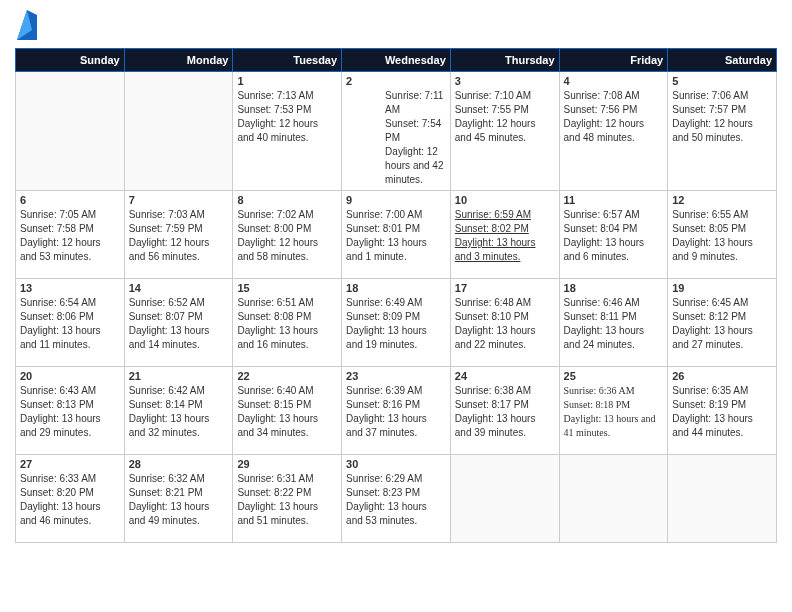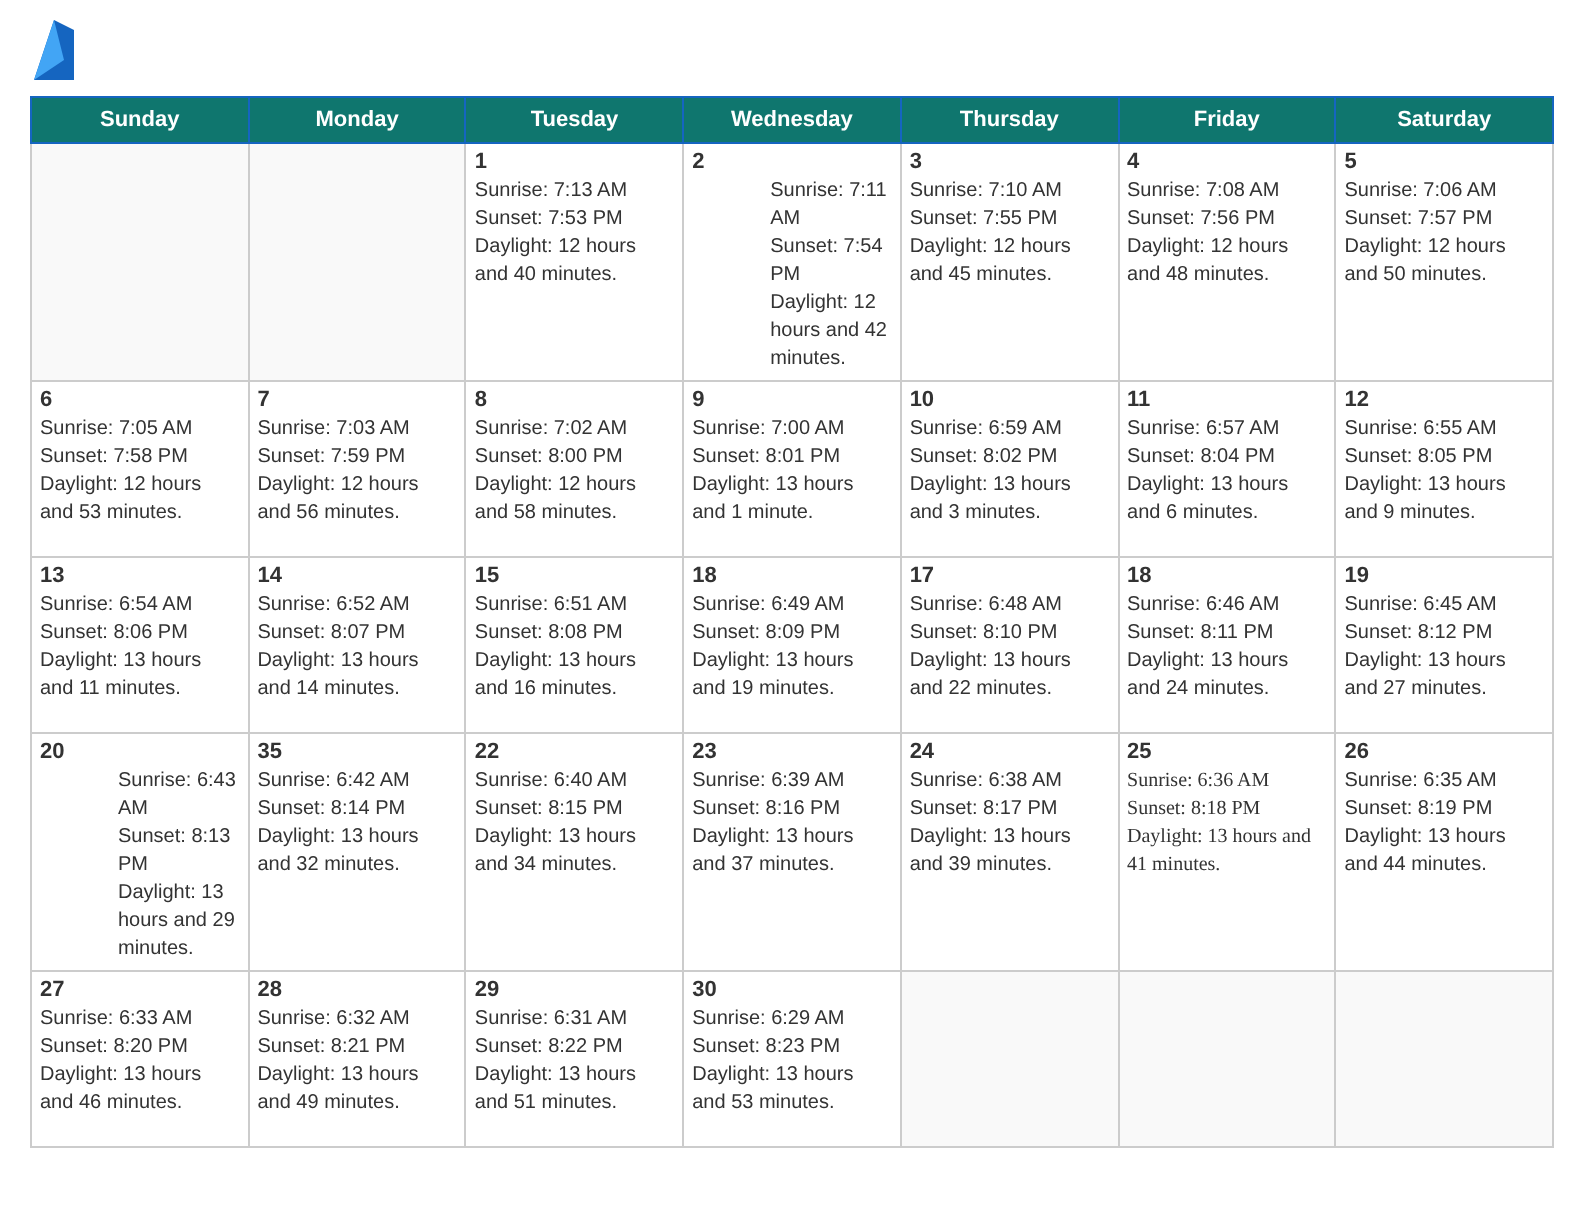--- a/index.html
+++ b/index.html
@@ -58,27 +58,27 @@
     .title-location {
       font-size: 13px;
       color: #555;
     }
     table {
       width: 100%;
       border-collapse: collapse;
       table-layout: fixed;
     }
     thead tr th {
-      background: #0f766e;
+      background: #0f172a;
       color: #fff;
       font-size: 11px;
       font-weight: bold;
       padding: 5px 4px;
       border: 1px solid #1565c0;
-      text-align: center;
+      text-align: right;
     }
     tbody tr td {
       border: 1px solid #ccc;
       vertical-align: top;
       padding: 3px 4px;
       height: 88px;
       font-size: 9.5px;
       color: #333;
     }
     tbody tr td.empty {
@@ -186,21 +186,21 @@
 Daylight: 12 hours and 58 minutes.</div>
           </td>
           <td>
             <span class="day-number">9</span>
             <div class="day-info" style="white-space: pre-line;">Sunrise: 7:00 AM
 Sunset: 8:01 PM
 Daylight: 13 hours and 1 minute.</div>
           </td>
           <td>
             <span class="day-number">10</span>
-            <div class="day-info" style="white-space: pre-line;">Sunrise: 6:59 AM
+            <div class="day-info" style="white-space: pre-line; text-decoration: underline;">Sunrise: 6:59 AM
 Sunset: 8:02 PM
 Daylight: 13 hours and 3 minutes.</div>
           </td>
           <td>
             <span class="day-number">11</span>
             <div class="day-info" style="white-space: pre-line;">Sunrise: 6:57 AM
 Sunset: 8:04 PM
 Daylight: 13 hours and 6 minutes.</div>
           </td>
           <td>
@@ -250,26 +250,26 @@
           <td>
             <span class="day-number">19</span>
             <div class="day-info" style="white-space: pre-line;">Sunrise: 6:45 AM
 Sunset: 8:12 PM
 Daylight: 13 hours and 27 minutes.</div>
           </td>
         </tr>
         <tr>
           <td>
             <span class="day-number">20</span>
-            <div class="day-info" style="white-space: pre-line; margin-left: 39px;">Sunrise: 6:43 AM
+            <div class="day-info" style="white-space: pre-line;">Sunrise: 6:43 AM
 Sunset: 8:13 PM
 Daylight: 13 hours and 29 minutes.</div>
           </td>
           <td>
-            <span class="day-number">35</span>
+            <span class="day-number">21</span>
             <div class="day-info" style="white-space: pre-line;">Sunrise: 6:42 AM
 Sunset: 8:14 PM
 Daylight: 13 hours and 32 minutes.</div>
           </td>
           <td>
             <span class="day-number">22</span>
             <div class="day-info" style="white-space: pre-line;">Sunrise: 6:40 AM
 Sunset: 8:15 PM
 Daylight: 13 hours and 34 minutes.</div>
           </td>

